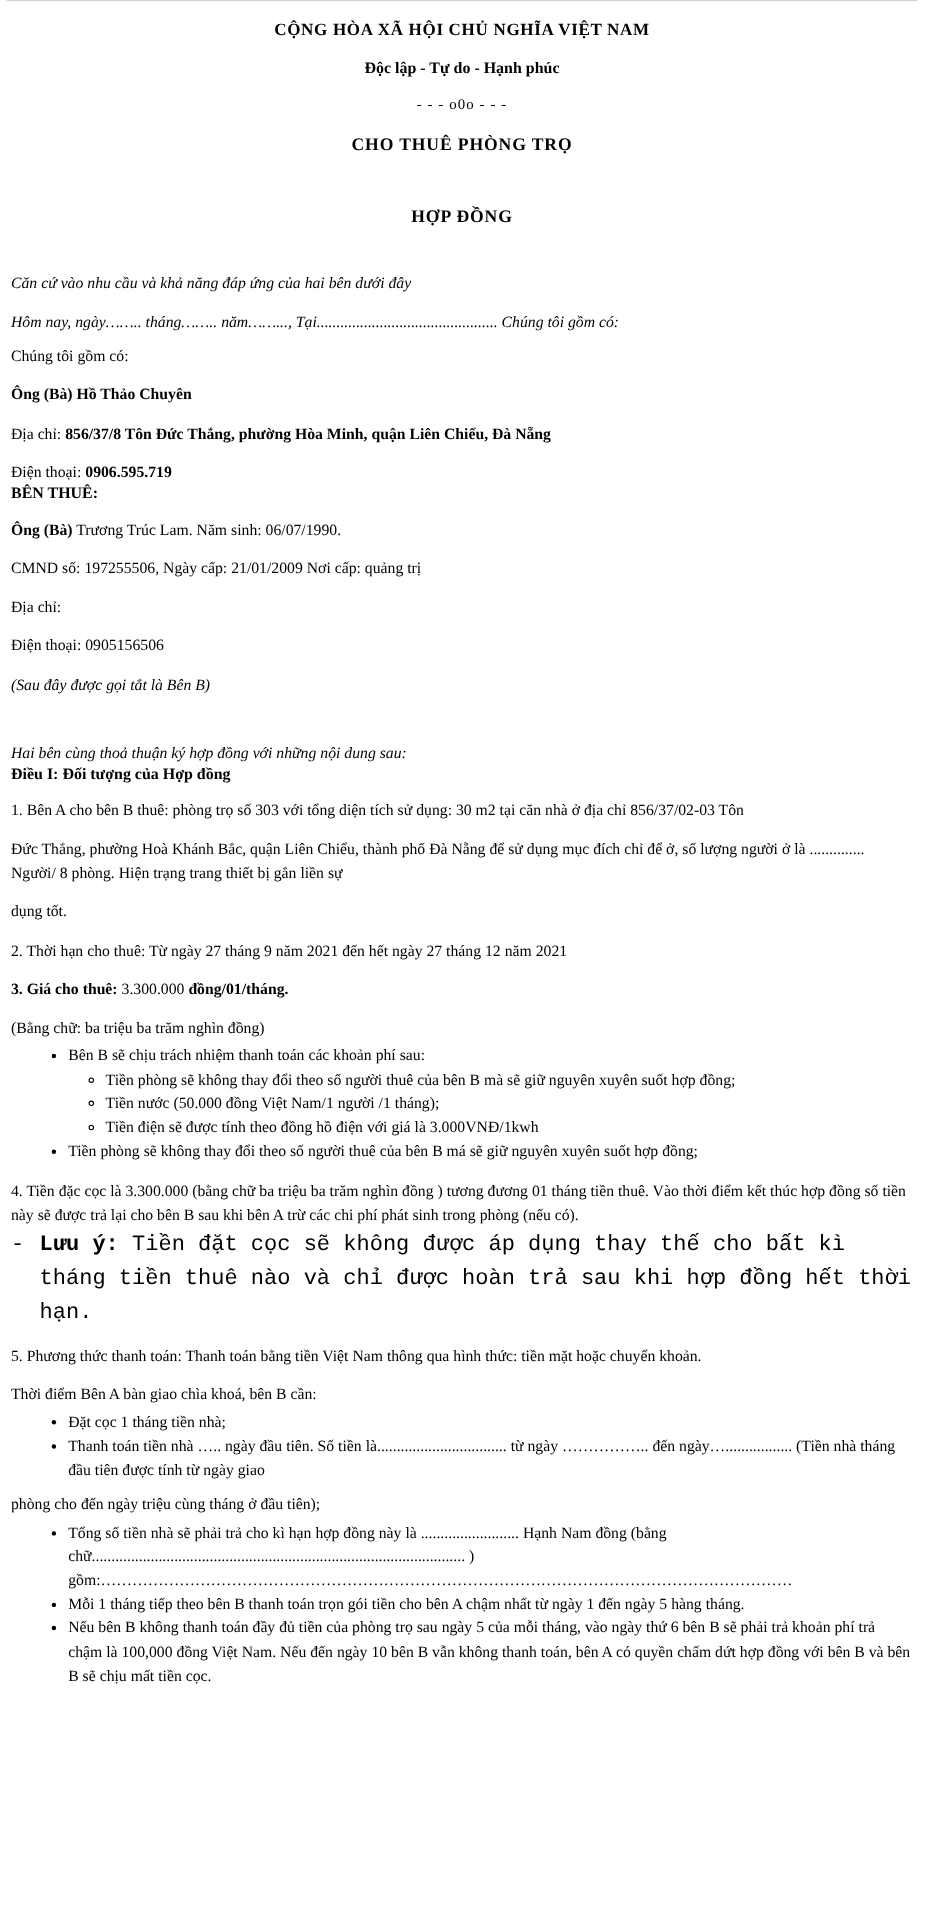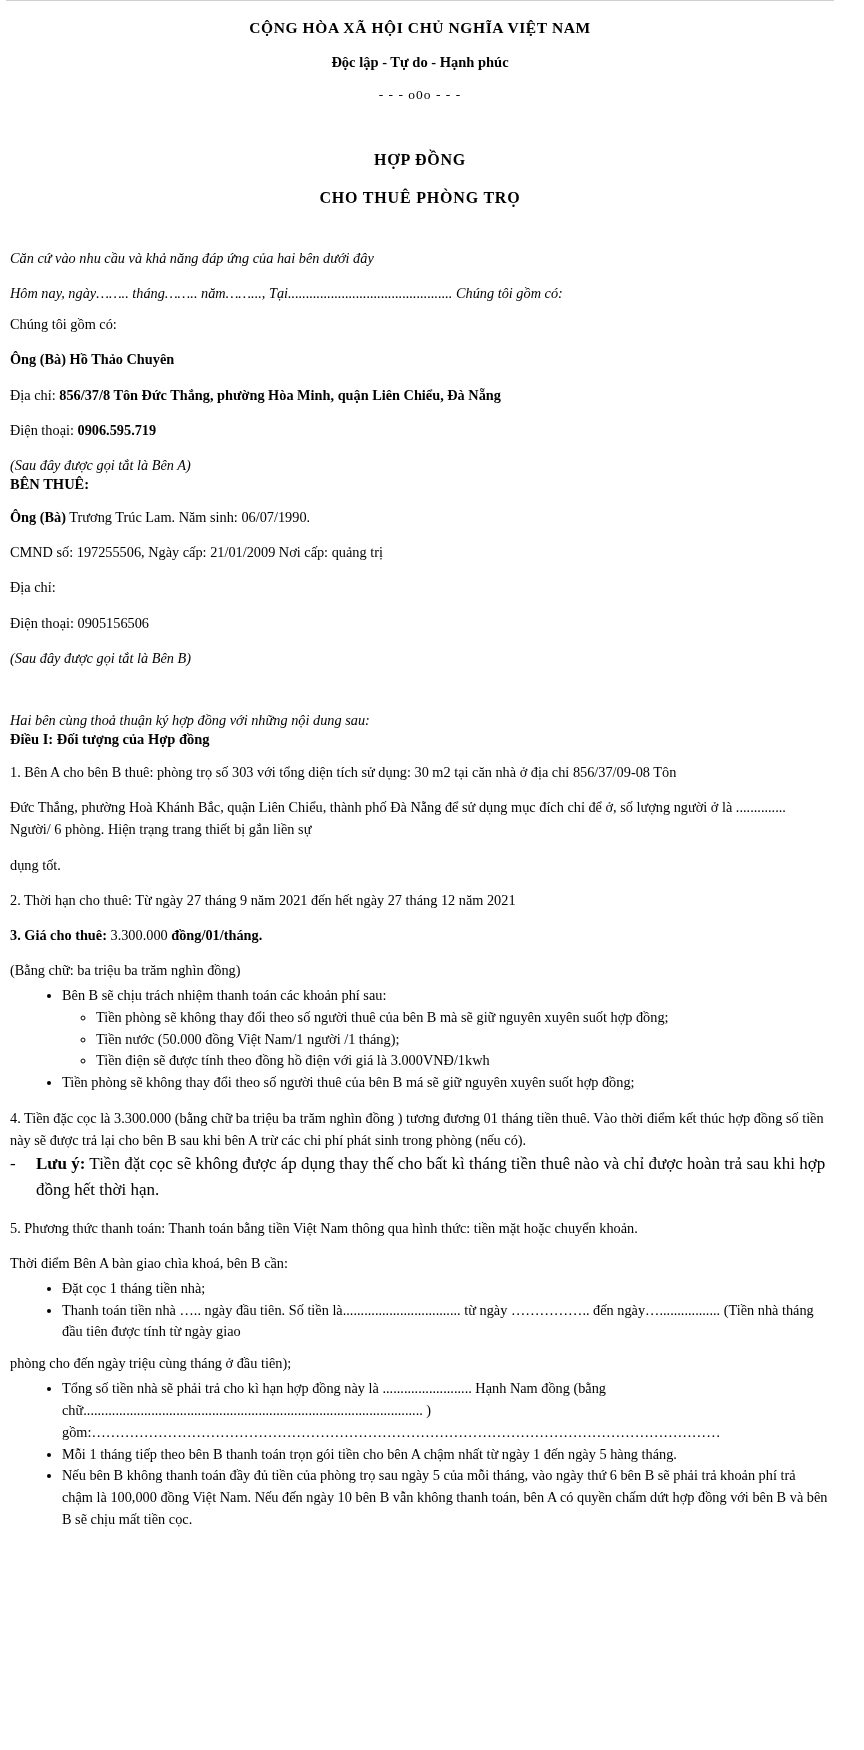--- a/index.html
+++ b/index.html
@@ -85,42 +85,43 @@
     margin: 0;
     padding-left: 34px;
     list-style-type: circle;
   }
   ul.lv1 > li, ul.lv2 > li {
     font-size: 14.3px;
     line-height: 1.52;
     margin: 0;
   }
   .dash-item {
-    font-size: 17px;
+    font-size: 20px;
     line-height: 1.55;
     margin: 0;
     padding-left: 26px;
     text-indent: -26px;
+    font-family: Liberation Mono, monospace;
   }
   .dash-item .dash { display: inline-block; width: 26px; text-indent: 0; }
 </style>
 </head>
 <body>
 
 <div class="page">
   <div class="top-rule"></div>
 
   <div class="doc">
 
     <div class="center nation">CỘNG HÒA XÃ HỘI CHỦ NGHĨA VIỆT NAM</div>
     <div class="center motto">Độc lập - Tự do - Hạnh phúc</div>
     <div class="center o0o">- - - o0o - - -</div>
 
+    <div class="center title2">CHO THUÊ PHÒNG TRỌ</div>
     <div class="center title1">HỢP ĐỒNG</div>
-    <div class="center title2">CHO THUÊ PHÒNG TRỌ</div>
 
     <p class="para i sp-lg">Căn cứ vào nhu cầu và khả năng đáp ứng của hai bên dưới đây</p>
     <p class="para i sp-sm">Hôm nay, ngày…….. tháng…….. năm……..., Tại.............................................. Chúng tôi gồm có:</p>
     <p class="para sp-xs">Chúng tôi gồm có:</p>
 
 
     <p class="para sp-sm">
       <span class="b">Ông (Bà)</span>
       <span class="b">Hồ Thảo Chuyên</span>
     </p>
@@ -129,39 +130,38 @@
     <p class="para sp-sm">
       <span>Địa chỉ:</span>
       <span class="b">856/37/8 Tôn Đức Thắng, phường Hòa Minh, quận Liên Chiểu, Đà Nẵng</span>
     </p>
 
     <p class="para sp-sm">
       <span>Điện thoại:</span>
       <span class="b">0906.595.719</span>
     </p>
 
-    <p class="para i sp-sm">(Sau đây được gọi tắt là Bên A)</p>
 
     <p class="heading sp-sm">BÊN THUÊ:</p>
 
     <p class="para sp-sm">
       <span class="b">Ông (Bà)</span>
       <span>Trương Trúc Lam.  Năm sinh: 06/07/1990.</span>
     </p>
 
     <p class="para sp-sm">CMND số: 197255506, Ngày cấp: 21/01/2009 Nơi cấp: quảng trị</p>
     <p class="para sp-sm">Địa chỉ:</p>
     <p class="para sp-sm">Điện thoại: 0905156506</p>
     <p class="para i sp-sm">(Sau đây được gọi tắt là Bên B)</p>
 
     <p class="para i sp-lg">Hai bên cùng thoả thuận ký hợp đồng với những nội dung sau:</p>
     <p class="heading sp-sm">Điều I: Đối tượng của Hợp đồng</p>
 
-    <p class="para sp-sm">1. Bên A cho bên B thuê: phòng trọ số 303 với tổng diện tích sử dụng: 30 m2  tại căn nhà ở địa chỉ 856/37/09-08 Tôn</p>
-    <p class="para sp-sm">Đức Thắng, phường Hoà Khánh Bắc, quận Liên Chiểu, thành phố Đà Nẵng để sử dụng mục đích chỉ để ở, số lượng người ở là .............. Người/ 6 phòng. Hiện trạng trang thiết bị gắn liền sự</p>
+    <p class="para sp-sm">1. Bên A cho bên B thuê: phòng trọ số 303 với tổng diện tích sử dụng: 30 m2  tại căn nhà ở địa chỉ 856/37/02-03 Tôn</p>
+    <p class="para sp-sm">Đức Thắng, phường Hoà Khánh Bắc, quận Liên Chiểu, thành phố Đà Nẵng để sử dụng mục đích chỉ để ở, số lượng người ở là .............. Người/ 8 phòng. Hiện trạng trang thiết bị gắn liền sự</p>
     <p class="para sp-sm">dụng tốt.</p>
 
     <p class="para sp-sm">2. Thời hạn cho thuê: Từ ngày 27 tháng 9 năm 2021 đến hết ngày 27 tháng 12 năm 2021</p>
 
     <p class="para sp-sm">
       <span class="b">3. Giá cho thuê:</span>
       <span>3.300.000</span>
       <span class="b">đồng/01/tháng.</span>
     </p>
 

